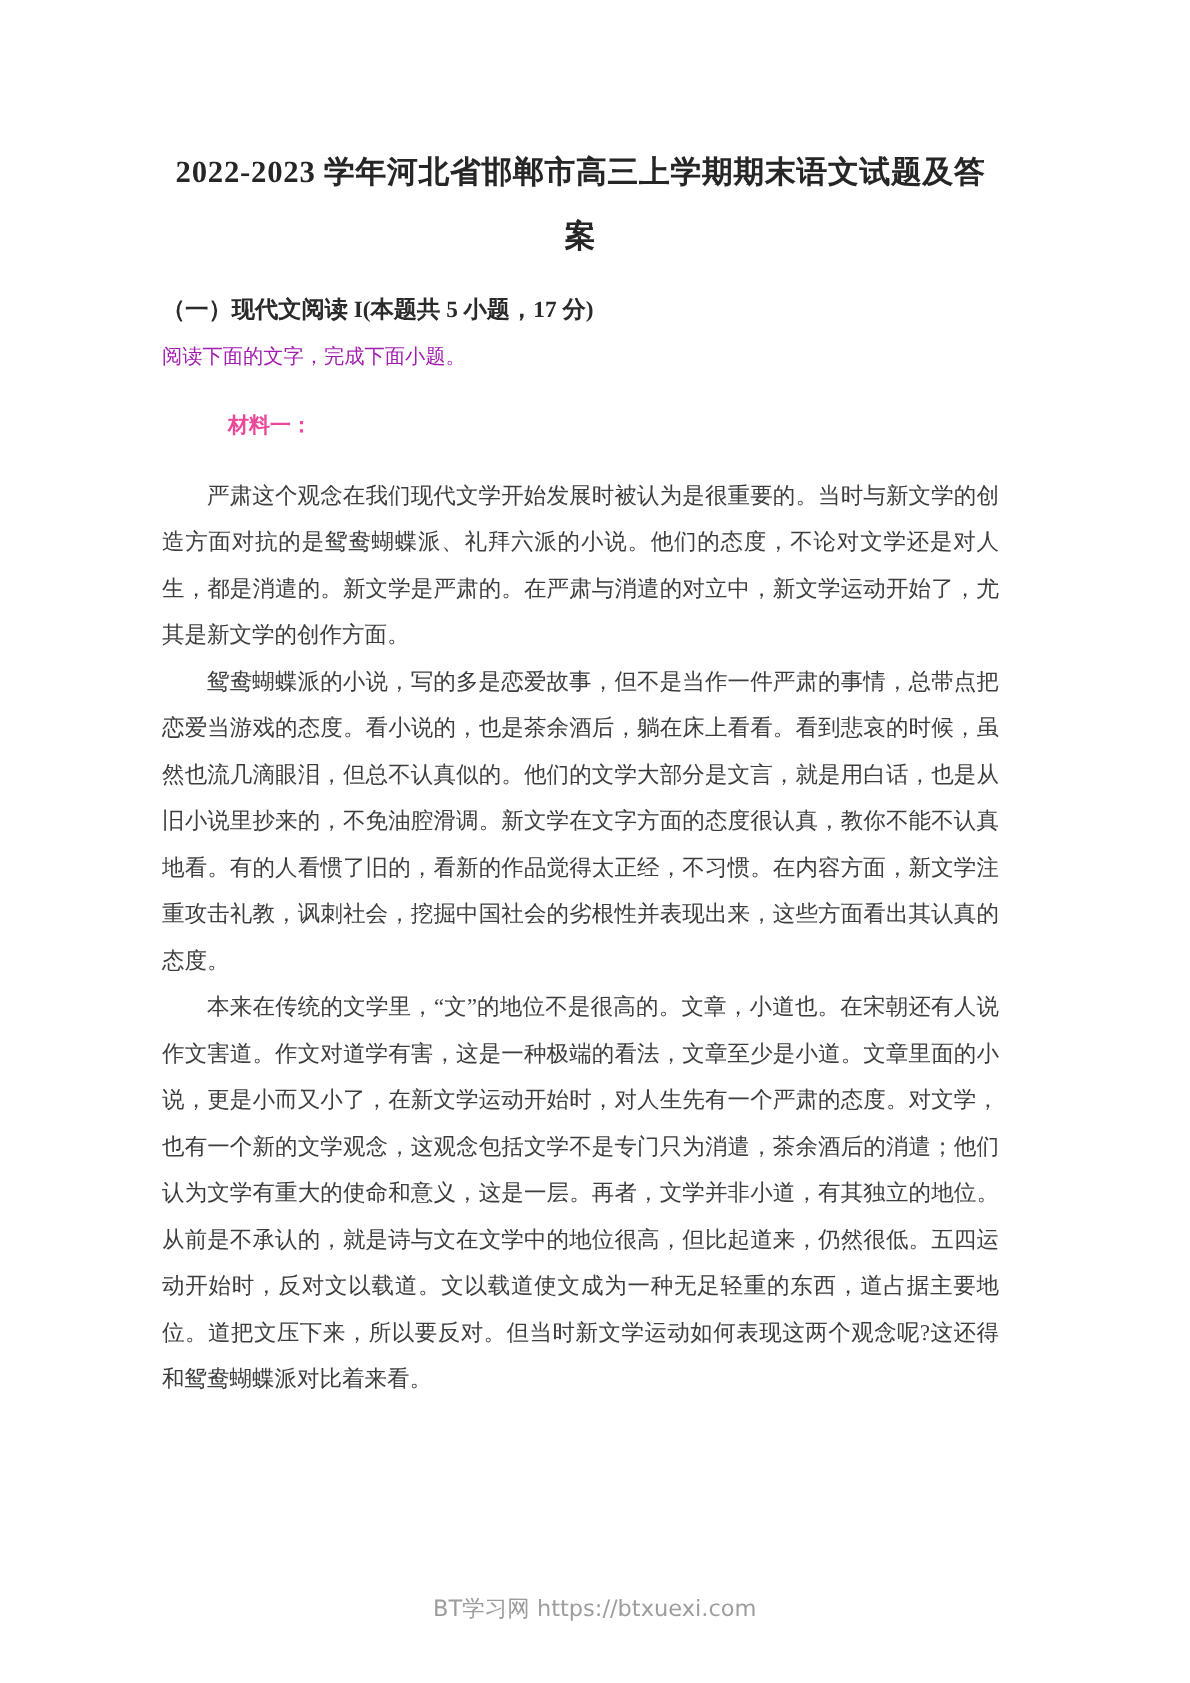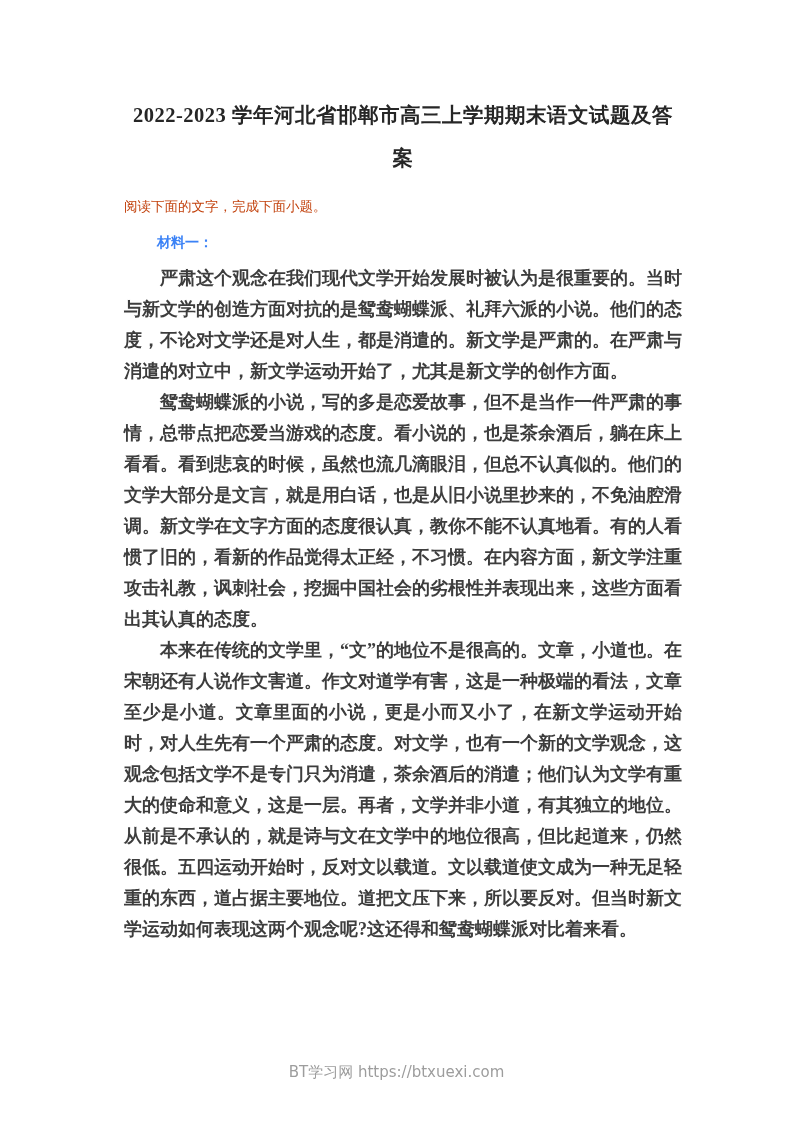--- a/index.html
+++ b/index.html
@@ -15,21 +15,21 @@
   }
   .page {
     position: absolute;
     inset: 0;
     background: #ffffff;
     color: #3d3d3d;
     font-family: "Liberation Serif", "DejaVu Serif", serif;
   }
   .content {
     position: absolute;
-    left: 124px;
+    left: 108px;
     top: 94px;
     width: 558px;
   }
   .doc-title {
     font-size: 20.5px;
     font-weight: 700;
     color: #262626;
     text-align: center;
     line-height: 43px;
     margin: 0 0 11px 0;
@@ -40,58 +40,58 @@
     font-size: 15.5px;
     font-weight: 700;
     color: #2a2a2a;
     line-height: 31px;
     margin: 0;
   }
   .instruction {
     font-size: 13.5px;
     line-height: 31px;
     margin: 0;
-    color: #c2410c;
+    color: #a21caf;
   }
   .material-label {
     font-size: 14px;
     font-weight: 700;
-    color: #3b82f6;
+    color: #ec4899;
     line-height: 31px;
     text-indent: 2em;
-    margin: 5px;
+    margin: 16px;
   }
   .para {
-    font-size: 18px;
+    font-size: 15px;
     line-height: 31px;
     text-align: justify;
     text-indent: 2em;
     margin: 0;
     color: #3d3d3d;
-    font-weight: bold;
   }
   .watermark {
     position: absolute;
     top: 1063px;
     left: 0;
     width: 100%;
     text-align: center;
     font-family: "DejaVu Sans", "Liberation Sans", sans-serif;
     font-size: 15px;
     color: #9d9d9d;
   }
 </style>
 </head>
 <body>
 
 <div class="page">
   <div class="content">
     <h1 class="doc-title">2022-2023 学年河北省邯郸市高三上学期期末语文试题及答案</h1>
 
 
+    <div class="h-sub">（一）现代文阅读 I(本题共 5 小题，17 分)</div>
 
     <div class="instruction">阅读下面的文字，完成下面小题。</div>
 
     <div class="material-label">材料一：</div>
 
     <p class="para">严肃这个观念在我们现代文学开始发展时被认为是很重要的。当时与新文学的创造方面对抗的是鸳鸯蝴蝶派、礼拜六派的小说。他们的态度，不论对文学还是对人生，都是消遣的。新文学是严肃的。在严肃与消遣的对立中，新文学运动开始了，尤其是新文学的创作方面。</p>
 
     <p class="para">鸳鸯蝴蝶派的小说，写的多是恋爱故事，但不是当作一件严肃的事情，总带点把恋爱当游戏的态度。看小说的，也是茶余酒后，躺在床上看看。看到悲哀的时候，虽然也流几滴眼泪，但总不认真似的。他们的文学大部分是文言，就是用白话，也是从旧小说里抄来的，不免油腔滑调。新文学在文字方面的态度很认真，教你不能不认真地看。有的人看惯了旧的，看新的作品觉得太正经，不习惯。在内容方面，新文学注重攻击礼教，讽刺社会，挖掘中国社会的劣根性并表现出来，这些方面看出其认真的态度。</p>
 
     <p class="para">本来在传统的文学里，“文”的地位不是很高的。文章，小道也。在宋朝还有人说作文害道。作文对道学有害，这是一种极端的看法，文章至少是小道。文章里面的小说，更是小而又小了，在新文学运动开始时，对人生先有一个严肃的态度。对文学，也有一个新的文学观念，这观念包括文学不是专门只为消遣，茶余酒后的消遣；他们认为文学有重大的使命和意义，这是一层。再者，文学并非小道，有其独立的地位。从前是不承认的，就是诗与文在文学中的地位很高，但比起道来，仍然很低。五四运动开始时，反对文以载道。文以载道使文成为一种无足轻重的东西，道占据主要地位。道把文压下来，所以要反对。但当时新文学运动如何表现这两个观念呢?这还得和鸳鸯蝴蝶派对比着来看。</p>

